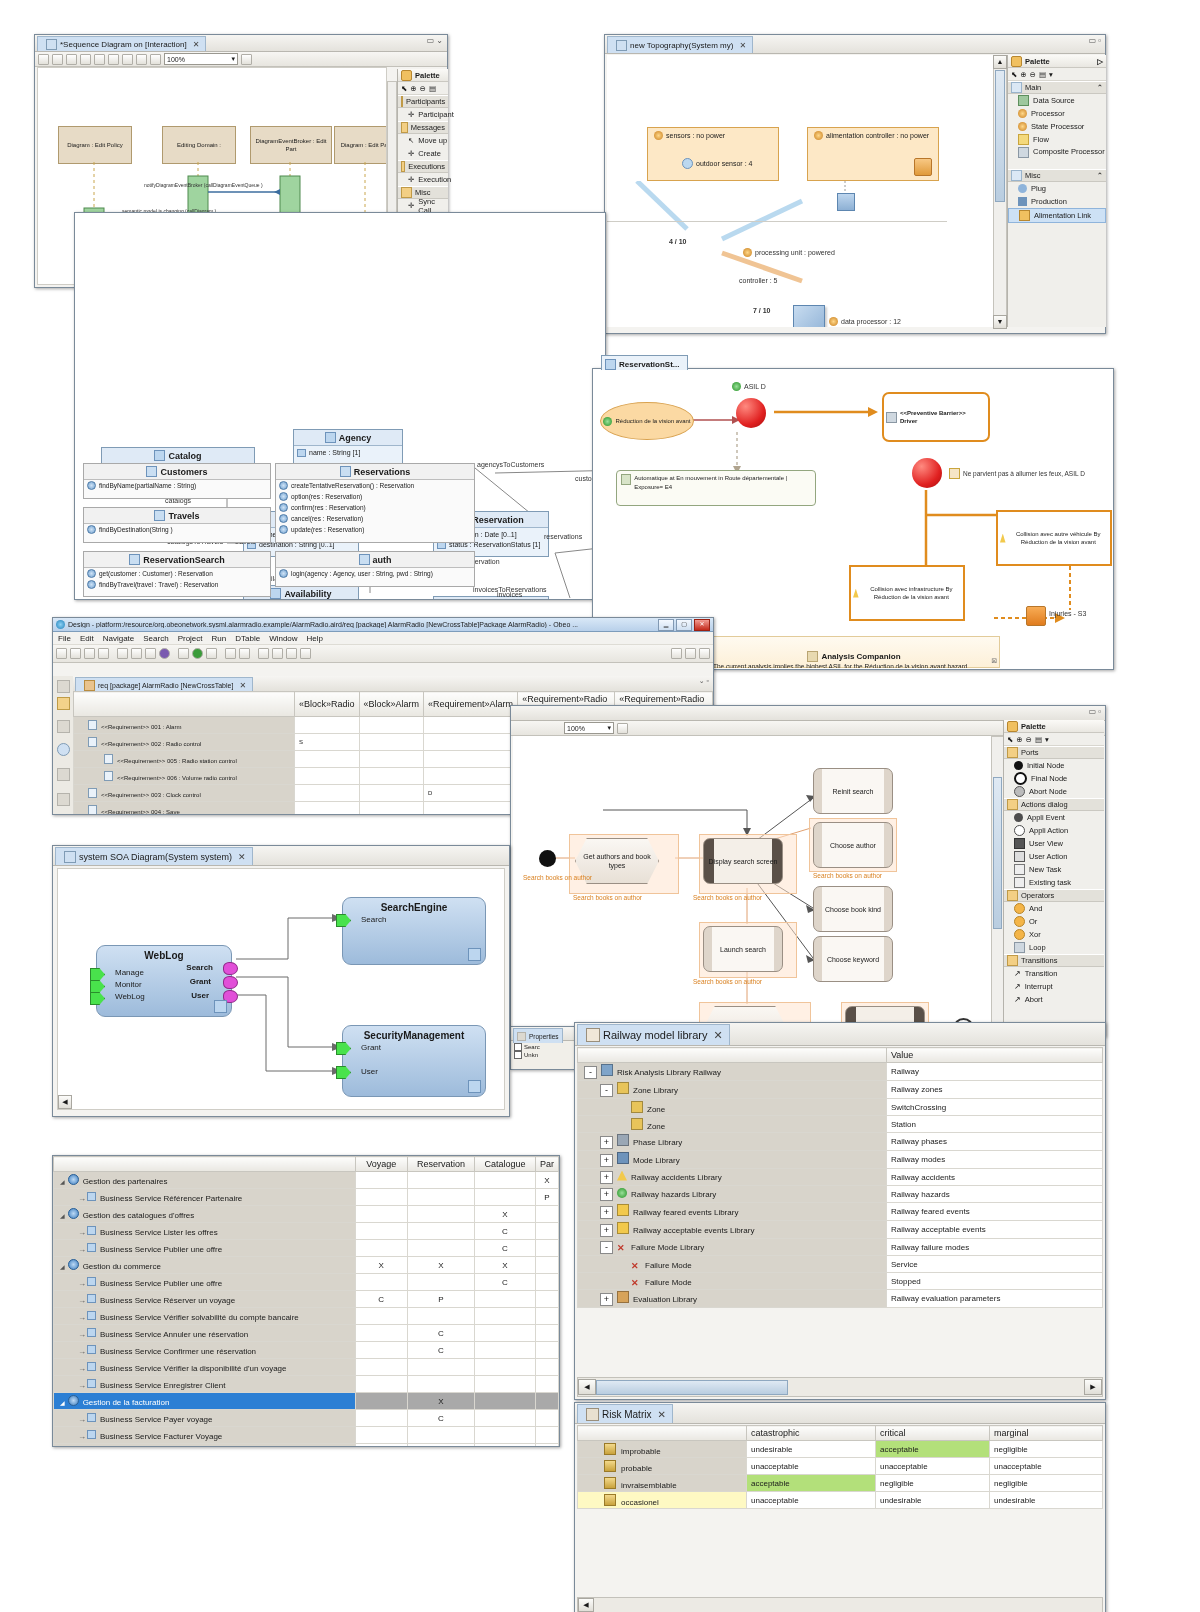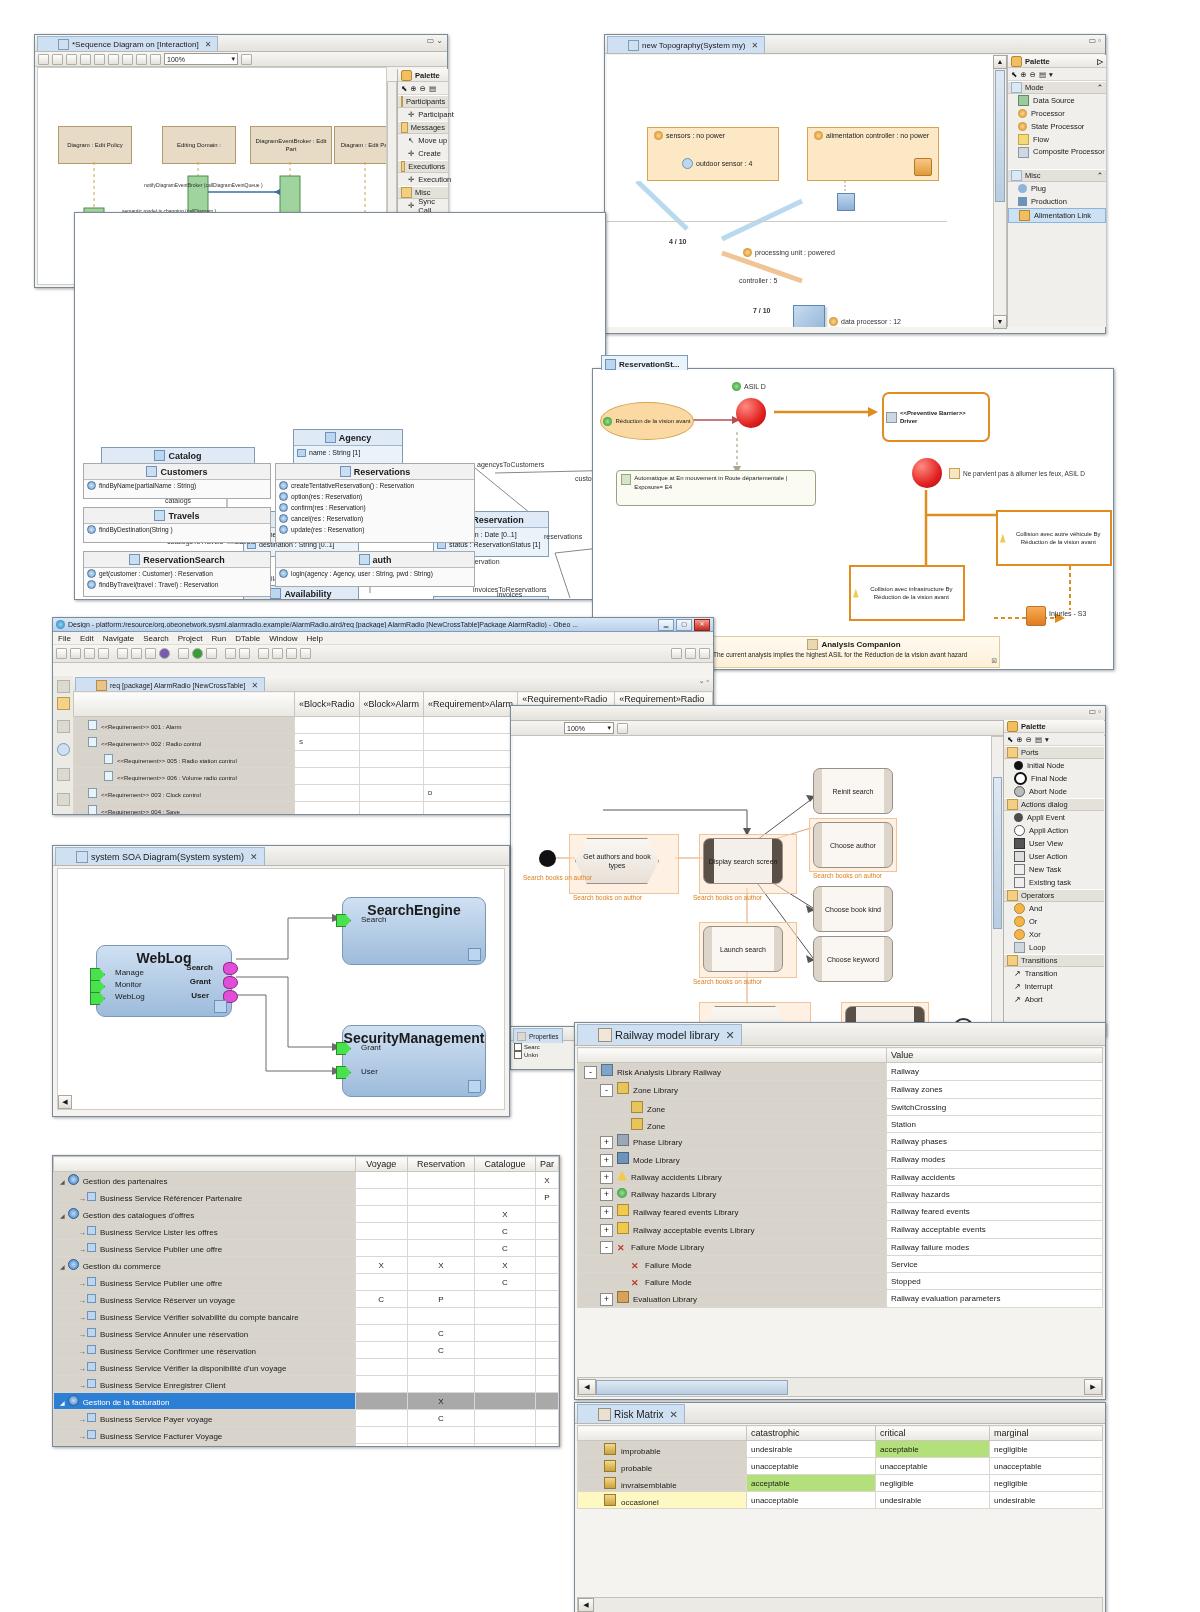--- a/index.html
+++ b/index.html
@@ -1,20 +1,20 @@
 <!DOCTYPE html>
 <html><head>
 <meta charset="utf-8">
 <style>
   html,body{margin:0;padding:0;background:#ffffff;}
   body{width:1200px;height:1612px;position:relative;overflow:hidden;
        font-family:"Liberation Sans",sans-serif;font-size:9px;color:#1a1a1a;}
   .win{position:absolute;background:#f4f3f0;border:1px solid #7a8a99;box-shadow:1px 1px 3px rgba(0,0,0,.35);}
   .tabbar{height:16px;background:linear-gradient(#f6f5f2,#e4e2dc);border-bottom:1px solid #b9b7b0;position:relative;}
-  .tab{position:absolute;left:2px;top:1px;height:14px;padding:0 6px 0 20px;background:#dfe9f5;border:1px solid #9fb6cc;border-bottom:none;
+  .tab{position:absolute;left:2px;top:1px;height:14px;padding:0 6px 0 8px;background:#dfe9f5;border:1px solid #9fb6cc;border-bottom:none;
        display:flex;align-items:center;gap:3px;font-size:8px;white-space:nowrap;}
   .tab.sel{background:#cfe0f2;}
   .tabx{font-size:8px;color:#444;margin-left:3px;}
   .canvas{position:absolute;background:#fff;overflow:hidden;}
   .ico{display:inline-block;width:9px;height:9px;vertical-align:middle;}
 
   
   .toolbar{height:14px;background:linear-gradient(#f7f6f3,#e7e5df);border-bottom:1px solid #c3c1ba;display:flex;align-items:center;gap:3px;padding:0 3px;}
   .tbtn{width:9px;height:9px;border:1px solid #b0aea7;background:linear-gradient(#fff,#e3e1da);border-radius:1px;}
   .zoombox{width:70px;height:10px;background:#fff;border:1px solid #9a9890;font-size:7px;display:flex;align-items:center;padding-left:2px;justify-content:space-between;}
@@ -58,21 +58,21 @@
   .hl{position:absolute;background:rgba(255,228,205,.55);border:1px solid #f0c49a;}
   .orange{color:#d98020;font-size:6.5px;position:absolute;white-space:nowrap;}
 
   
   .rbox{position:absolute;border:2px solid #e08c1e;background:#fff;font-size:6px;text-align:center;display:flex;align-items:center;justify-content:center;padding:2px;line-height:8px;}
   .ball{position:absolute;width:30px;height:30px;border-radius:50%;background:radial-gradient(circle at 32% 28%,#ff8a80,#e02020 62%,#a50d0d);}
   .ell{position:absolute;border-radius:50%;background:#fbd9a3;border:1px solid #d9a24f;font-size:6px;text-align:center;display:flex;align-items:center;justify-content:center;line-height:8px;}
 
   
   .soa{position:absolute;border:1px solid #7a97b5;border-radius:9px;background:linear-gradient(#cfe0f2,#9dbbdb);}
-  .soa .t{text-align:center;font-weight:bold;font-size:14px;padding-top:4px;}
+  .soa .t{text-align:center;font-weight:bold;font-size:10px;padding-top:4px;}
   .port-in{position:absolute;width:13px;height:11px;background:#49e24c;border:1px solid #2a8c2c;clip-path:polygon(0 0,62% 0,100% 50%,62% 100%,0 100%);}
   .port-out{position:absolute;width:13px;height:11px;background:#e14fd8;border:1px solid #8f2a89;border-radius:50% 60% 60% 50%;}
 
   
   .wtitle{height:13px;background:linear-gradient(#d9e8f7,#b8d0ea);border-bottom:1px solid #7d9cbb;display:flex;align-items:center;padding:0 3px;font-size:7px;gap:3px;}
   .wbtns{margin-left:auto;display:flex;gap:2px;}
   .wb{width:14px;height:10px;border:1px solid #8199b3;background:linear-gradient(#f4f9ff,#cfe0f2);font-size:6px;line-height:9px;text-align:center;}
   .wb.cl{background:linear-gradient(#f29b92,#c32a1c);border-color:#9b2012;color:#fff;}
   .menubar{height:12px;display:flex;gap:9px;align-items:center;padding:0 5px;font-size:8px;background:#f3f2ef;border-bottom:1px solid #dedcd5;}
 
@@ -261,21 +261,21 @@
     </div>
     <div class="paltools">
       <span>⬉</span>
         <span>⊕</span>
         <span>⊖</span>
         <span>▤</span>
         <span>▾</span>
     </div>
     <div class="palgrp">
       <span class="ico" style="background:#dbe8f5;border:1px solid #9ab4cc;"></span>
-      <span>Mode</span>
+      <span>Main</span>
       <span style="margin-left:auto;">⌃</span>
       </div>
     <div class="palitem">
         <span class="ico" style="background:#9ec89e;border:1px solid #5d8f5d;"></span>
         <span>Data Source</span>
       </div>
     <div class="palitem">
         <span class="ico" style="background:radial-gradient(#ffd88a,#c87c1a);border-radius:50%;"></span>
         <span>Processor</span>
       </div>
@@ -545,21 +545,21 @@
       <span>Collision avec infrastructure By Réduction de la vision avant</span>
     </div>
     <div class="rbox" style="left:402px;top:140px;width:108px;height:48px;">
       <span class="ico" style="background:#f2c94c;clip-path:polygon(50% 0,100% 100%,0 100%);margin-right:3px;"></span>
       <span>Collision avec autre véhicule By Réduction de la vision avant</span>
     </div>
     <div style="position:absolute;left:432px;top:236px;width:18px;height:18px;background:linear-gradient(#f8ac55,#e07c1e);border:1px solid #b8762a;border-radius:2px;"></div>
     <div class="lbl" style="left:455px;top:240px;"><span>Injuries - S3</span></div>
 
     <div style="position:absolute;left:114px;top:266px;width:290px;height:30px;background:linear-gradient(#fffaf0,#fdf0d8);border:1px solid #e2cb9a;">
-      <div style="text-align:center;font-weight:bold;font-size:8px;padding-top:2px;display:flex;align-items:center;justify-content:center;gap:3px;">
+      <div style="text-align:center;font-weight:bold;font-size:8px;padding-top:14px;display:flex;align-items:center;justify-content:center;gap:3px;">
         <span class="ico" style="background:#e8d9b0;border:1px solid #b9a471;"></span>
         <span>Analysis Companion</span>
         </div>
       <div style="font-size:6.5px;padding:1px 12px 0 4px;">The current analysis implies the highest ASIL for the Réduction de la vision avant hazard</div>
       <span style="position:absolute;right:2px;bottom:2px;font-size:7px;color:#7a7a7a;">⊠</span>
     </div>
   </div>
 </div>
 
 <div class="win" style="left:52px;top:617px;width:660px;height:196px;">

